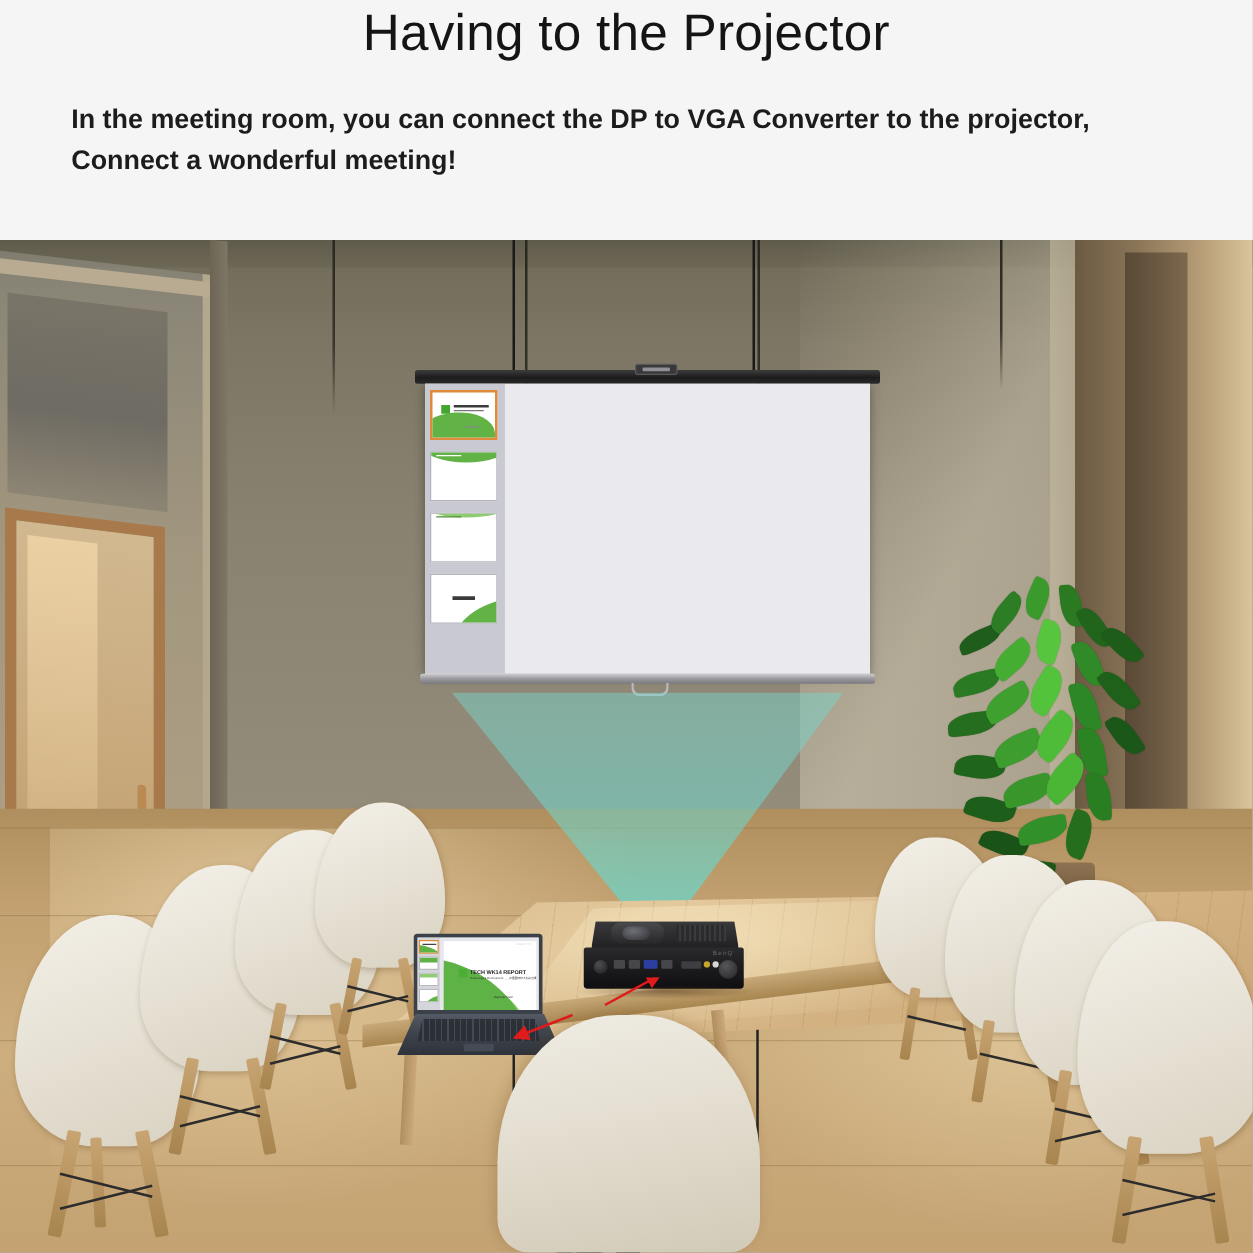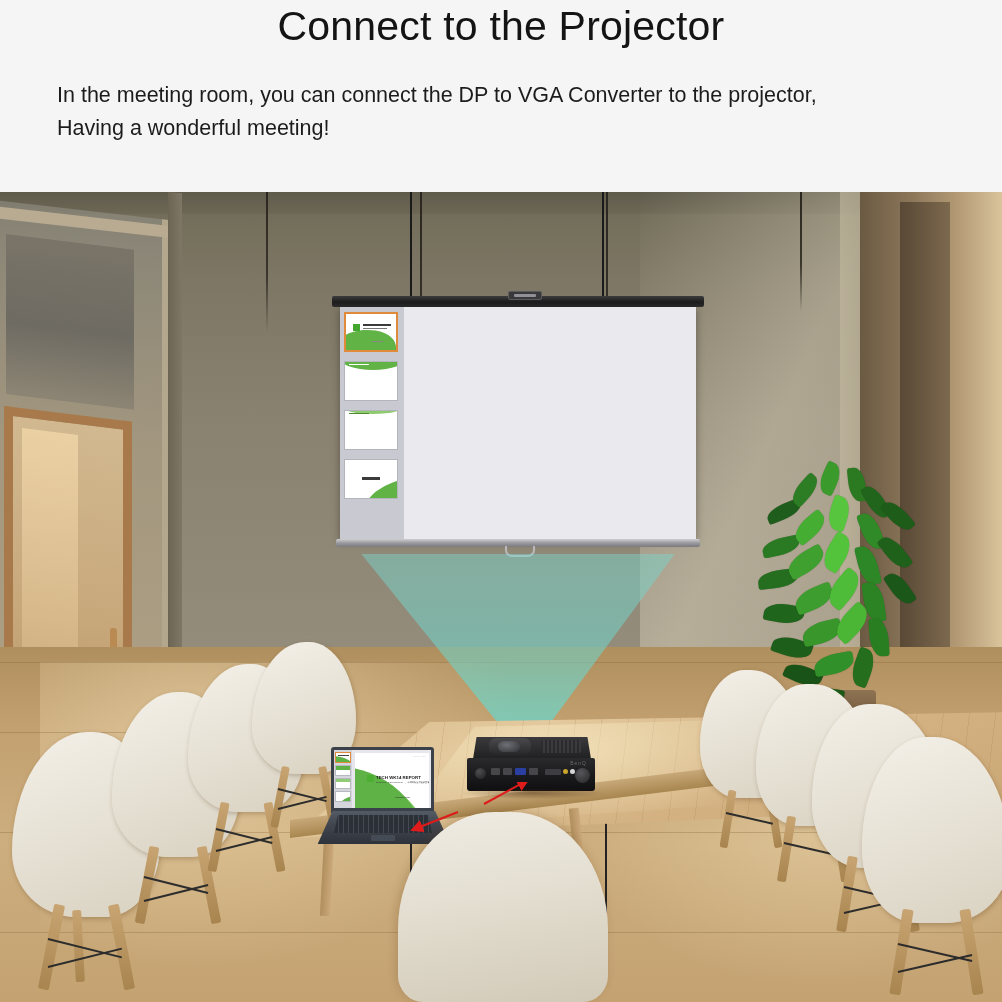--- a/index.html
+++ b/index.html
@@ -21,21 +21,21 @@
     text-align: center;
     font-size: 41px; font-weight: 400; color: #141414;
     letter-spacing: .2px; line-height: 1.2;
     font-family: "Liberation Sans", sans-serif;
   }
   #subtitle {
     position: absolute; left: 57px; top: 79px; width: 900px;
     font-size: 21.5px; color: #1c1c1c; line-height: 33px;
     font-family: "Liberation Sans", sans-serif;
   }
-  #subtitle .ln { display: block; }
+  #subtitle .ln { display: block; font-weight: bold; }
 
   
   #scene {
     position: absolute; left: 0; top: 192px;
     width: 1002px; height: 810px;
     overflow: hidden;
     background: #8d8471;
   }
 
   
@@ -423,24 +423,24 @@
     position: absolute; left: 0; top: 0; width: 210px; height: 190px;
     background: linear-gradient(170deg, #efece4 0%, #e5e0d3 40%, #d2cab8 100%);
     border-radius: 46% 46% 12% 12% / 62% 62% 14% 14%;
     box-shadow: -2px -2px 10px rgba(90,60,25,.22);
   }
 </style>
 </head>
 <body>
 
 <div id="header">
-  <h1 id="page-title">Connect to the Projector</h1>
+  <h1 id="page-title">Having to the Projector</h1>
   <div id="subtitle">
     <span class="ln">In the meeting room, you can connect the DP to VGA Converter to the projector,</span>
-    <span class="ln">Having a wonderful meeting!</span>
+    <span class="ln">Connect a wonderful meeting!</span>
   </div>
 </div>
 
 <div id="scene">
 
   <div class="wall"></div>
   <div class="ceiling"></div>
   <div class="wall-right-light"></div>
   <div class="seam" style="left:266px;height:140px;"></div>
   <div class="seam" style="left:420px;height:300px;"></div>

